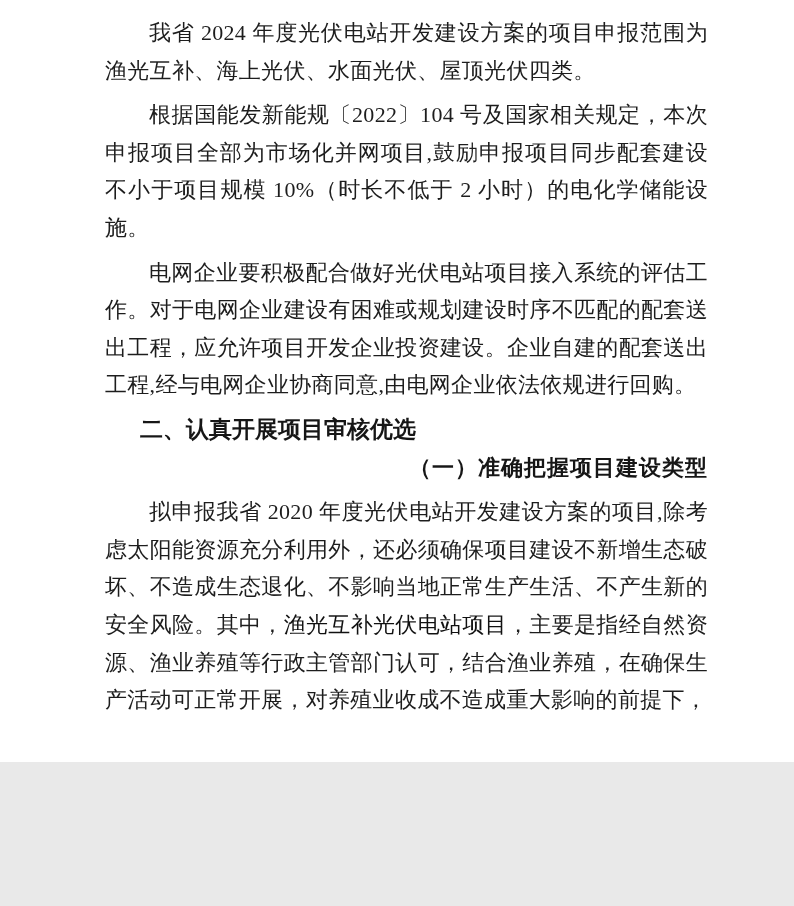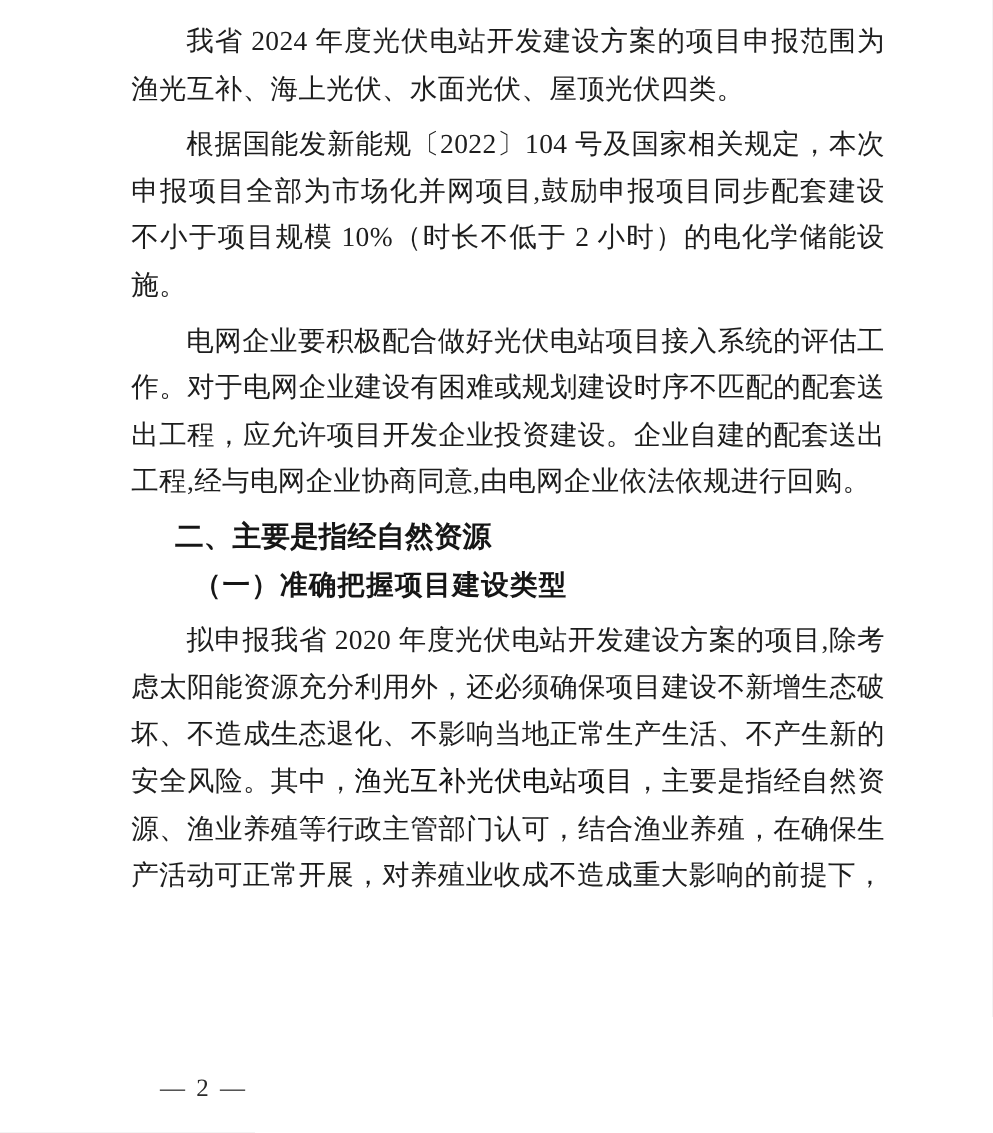--- a/index.html
+++ b/index.html
@@ -8,21 +8,21 @@
   }
   * { margin: 0; padding: 0; box-sizing: border-box; }
   html, body {
     width: 794px;
     background: #e9e9e9;
     font-family: "Liberation Serif", "DejaVu Serif", serif;
   }
   .page {
     position: relative;
     width: 794px;
-    height: 906px;
+    height: 762px;
     background: var(--bg);
     overflow: hidden;
     color: var(--ink);
   }
   .text-block {
     position: absolute;
     left: 105px;
     top: 14px;
     width: 603px;
   }
@@ -47,20 +47,21 @@
   }
   p.subsection-heading {
     font-family: "Liberation Serif", "DejaVu Serif", serif;
     font-weight: bold;
     font-size: 22px;
     line-height: 37.6px;
     letter-spacing: 1px;
     text-indent: 50px;
     margin: 0 0 7px 0;
     color: #161616;
+    text-align: right;
   }
   .bold-term {
     font-weight: normal;
     color: #111;
   }
   .page-number {
     position: absolute;
     left: 128px;
     top: 860px;
     font-size: 20px;
@@ -69,18 +70,18 @@
   }
 </style>
 </head>
 <body>
 
 <div class="page">
   <div class="text-block">
     <p class="body">我省 2024 年度光伏电站开发建设方案的项目申报范围为渔光互补、海上光伏、水面光伏、屋顶光伏四类。</p>
     <p class="body">根据国能发新能规〔2022〕104 号及国家相关规定，本次申报项目全部为市场化并网项目,鼓励申报项目同步配套建设不小于项目规模 10%（时长不低于 2 小时）的电化学储能设施。</p>
     <p class="body">电网企业要积极配合做好光伏电站项目接入系统的评估工作。对于电网企业建设有困难或规划建设时序不匹配的配套送出工程，应允许项目开发企业投资建设。企业自建的配套送出工程,经与电网企业协商同意,由电网企业依法依规进行回购。</p>
-    <p class="section-heading">二、主要是指经自然资源</p>
+    <p class="section-heading">二、认真开展项目审核优选</p>
     <p class="subsection-heading">（一）准确把握项目建设类型</p>
     <p class="body"><span>拟申报我省 2020 年度光伏电站开发建设方案的项目,除考虑太阳能资源充分利用外，还必须确保项目建设不新增生态破坏、不造成生态退化、不影响当地正常生产生活、不产生新的安全风险。其中，</span><span class="bold-term">渔光互补光伏电站项目</span><span>，主要是指经自然资源、渔业养殖等行政主管部门认可，结合渔业养殖，在确保生产活动可正常开展，对养殖业收成不造成重大影响的前提下，</span></p>
   </div>
   <div class="page-number">— 2 —</div>
 </div>
 
 </body></html>

